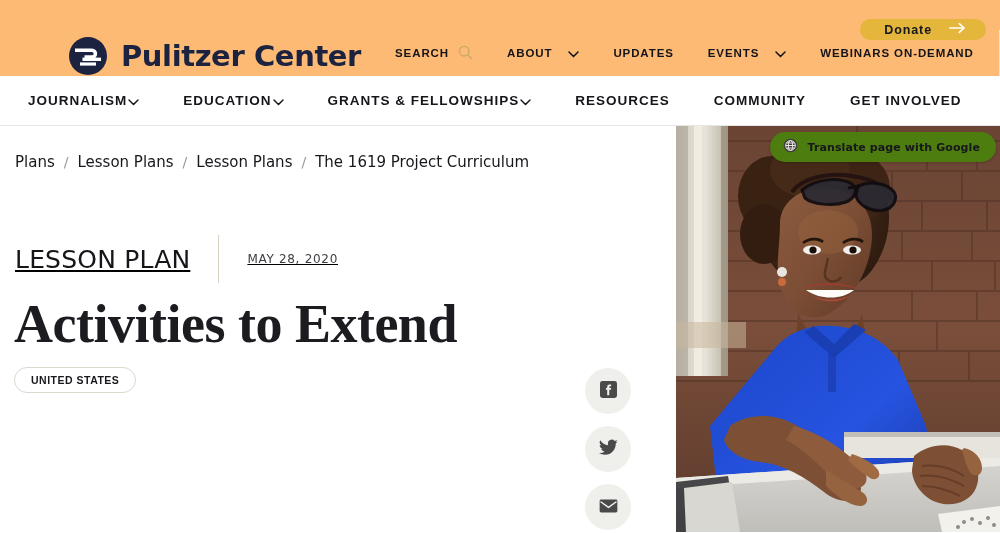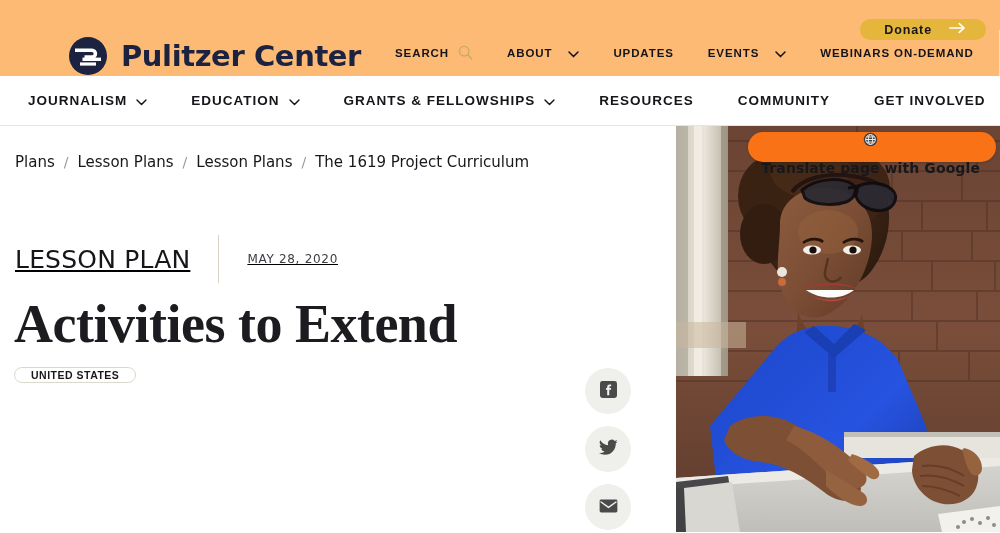--- a/index.html
+++ b/index.html
@@ -100,21 +100,21 @@
     height: 50px;
     border-bottom: 1px solid #e6e6e4;
     display: flex;
     align-items: center;
     padding-left: 28px;
     background: #fff;
   }
   .main-nav-item {
     display: flex;
     align-items: center;
-    gap: 9px;
+    gap: 1px;
     font-size: 13.5px;
     font-weight: 700;
     letter-spacing: 1.0px;
     color: #15151a;
     text-transform: uppercase;
     cursor: pointer;
     white-space: nowrap;
     margin-right: 44px;
   }
   .main-nav-item:last-child { margin-right: 0; }
@@ -197,21 +197,21 @@
   .country-label {
     margin: 24px 0 0 15px;
     font-size: 19px;
     color: #1c1c21;
     font-family: "DejaVu Sans", sans-serif;
   }
   .tag-row { margin: 14px 0 0 14px; display: flex; gap: 9px; }
   .tag {
     display: inline-flex;
     align-items: center;
-    height: 16px;
+    height: 26px;
     padding: 0 16px;
     border: 1px solid #ddd8cc;
     border-radius: 13px;
     font-size: 10.5px;
     font-weight: 700;
     letter-spacing: 0.5px;
     color: #17171c;
     background: #fff;
     cursor: pointer;
     white-space: nowrap;
@@ -244,32 +244,31 @@
 
   .translate-pill {
     position: absolute;
     top: 6px;
     right: 4px;
     height: 30px;
     display: flex;
     align-items: center;
     gap: 10px;
     padding: 0 16px 0 13px;
-    background: #f97316;
+    background: #4d7c0f;
     border: none;
     border-radius: 16px;
-    font-size: 14px;
+    font-size: 11px;
     font-weight: 700;
     color: #17171c;
     letter-spacing: 0.1px;
     cursor: pointer;
     white-space: nowrap;
     font-family: "DejaVu Sans", sans-serif;
     box-shadow: 0 1px 3px rgba(0,0,0,0.18);
-    flex-direction: column;
   }
 </style>
 </head>
 <body>
 
 <header class="top-header">
 
   <a class="brand">
     <span class="brand-mark">
       <svg class="brand-mark" viewBox="0 0 40 40" xmlns="http://www.w3.org/2000/svg">

